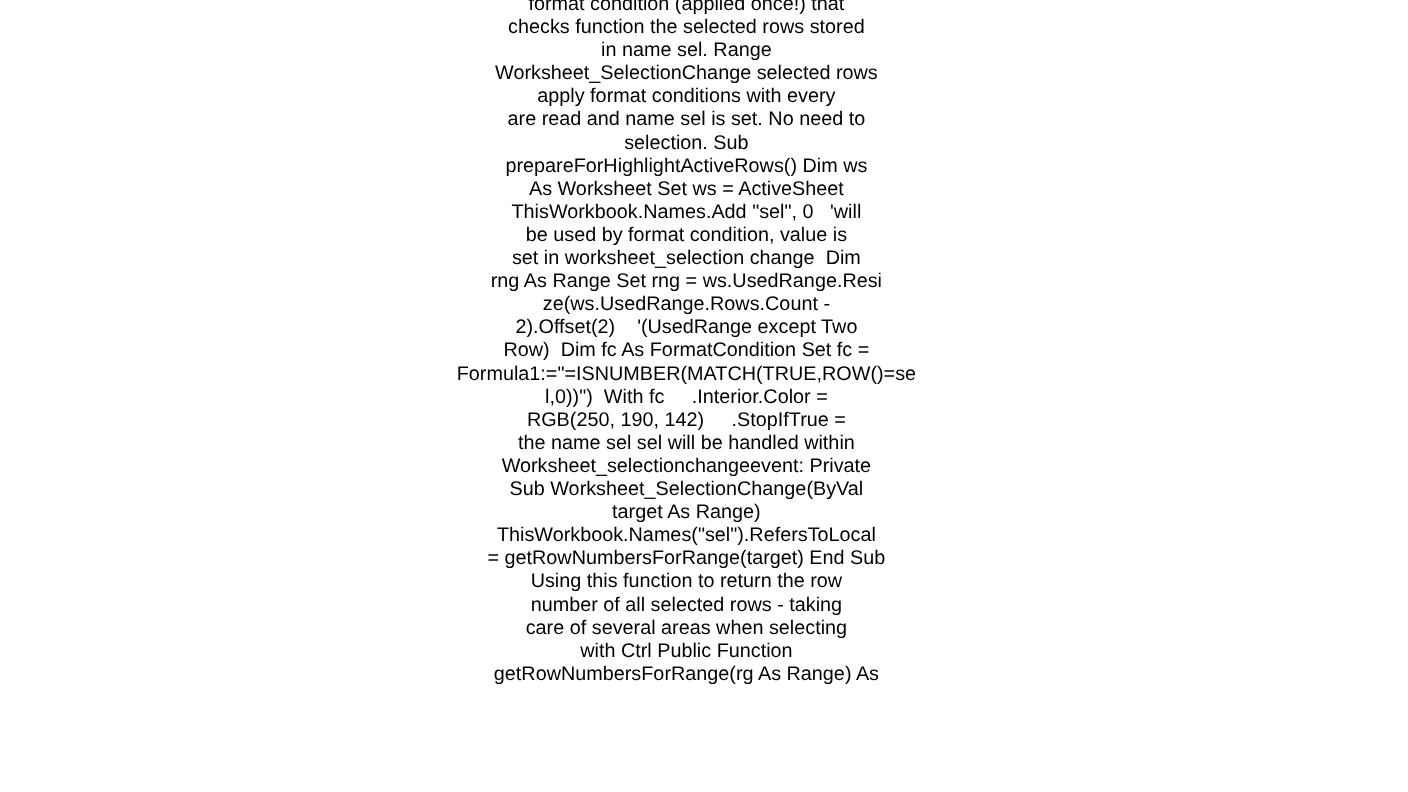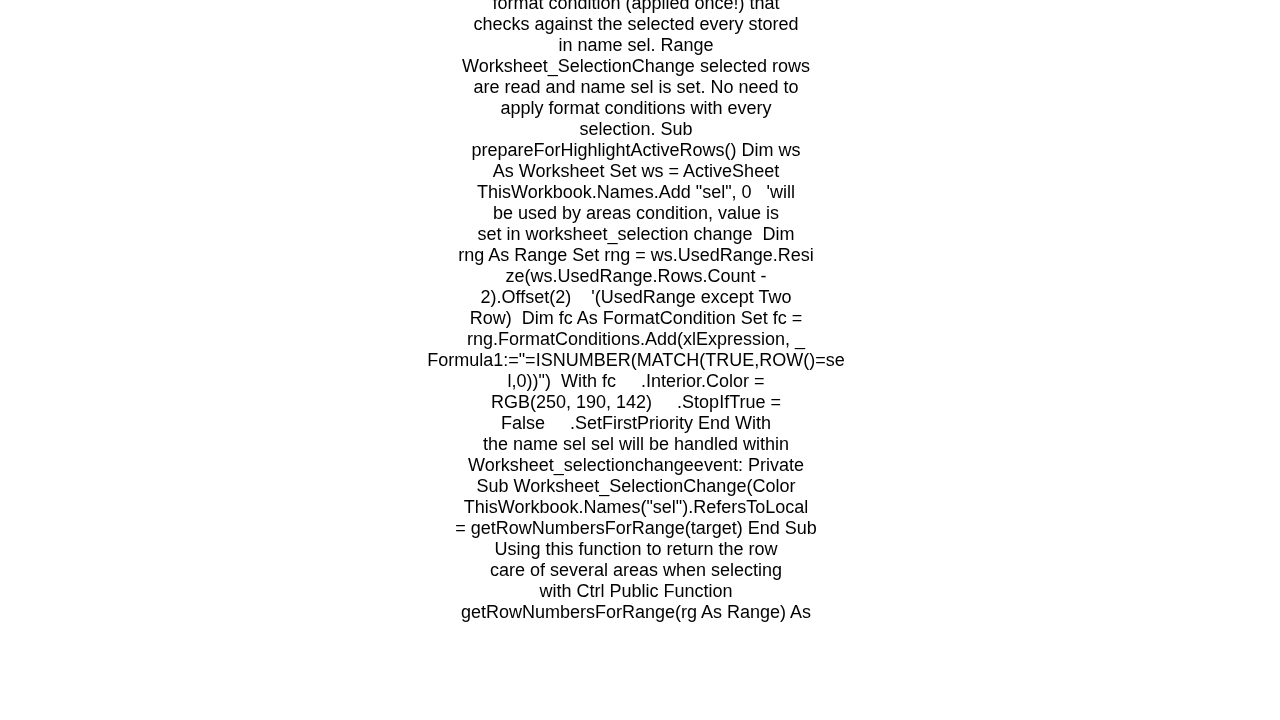--- a/index.html
+++ b/index.html
@@ -10,21 +10,21 @@
   .page {
     position: relative;
     width: 1280px;
     height: 720px;
     overflow: hidden;
     background: #ffffff;
   }
   
   .text-viewport {
     position: absolute;
-    left: 16px;
+    left: 4px;
     top: 0;
     width: 1240px;
     height: 681px;
     overflow: hidden;
   }
   .text-block {
     margin-top: -7px;
     text-align: center;
     color: #000000;
     font-family: "Liberation Sans", sans-serif;
@@ -36,44 +36,44 @@
     white-space: pre;
   }
 </style>
 </head>
 <body>
 
 <div class="page">
   <div class="text-viewport">
     <div class="text-block">
         <div class="text-line">format condition (applied once!) that</div>
-        <div class="text-line">checks against the selected every stored</div>
+        <div class="text-line">checks function the selected rows stored</div>
         <div class="text-line">in name sel. Range</div>
         <div class="text-line">Worksheet_SelectionChange selected rows</div>
+        <div class="text-line">apply format conditions with every</div>
         <div class="text-line">are read and name sel is set. No need to</div>
-        <div class="text-line">apply format conditions with every</div>
         <div class="text-line">selection. Sub</div>
         <div class="text-line">prepareForHighlightActiveRows() Dim ws</div>
         <div class="text-line">As Worksheet Set ws = ActiveSheet</div>
         <div class="text-line">ThisWorkbook.Names.Add "sel", 0   'will</div>
-        <div class="text-line">be used by areas condition, value is</div>
+        <div class="text-line">be used by format condition, value is</div>
         <div class="text-line">set in worksheet_selection change  Dim</div>
         <div class="text-line">rng As Range Set rng = ws.UsedRange.Resi</div>
         <div class="text-line">ze(ws.UsedRange.Rows.Count -</div>
         <div class="text-line">2).Offset(2)    '(UsedRange except Two</div>
         <div class="text-line">Row)  Dim fc As FormatCondition Set fc =</div>
-        <div class="text-line">rng.FormatConditions.Add(xlExpression, _</div>
         <div class="text-line">Formula1:="=ISNUMBER(MATCH(TRUE,ROW()=se</div>
         <div class="text-line">l,0))")  With fc     .Interior.Color =</div>
         <div class="text-line">RGB(250, 190, 142)     .StopIfTrue =</div>
-        <div class="text-line">False     .SetFirstPriority End With</div>
         <div class="text-line">the name sel sel will be handled within</div>
         <div class="text-line">Worksheet_selectionchangeevent: Private</div>
-        <div class="text-line">Sub Worksheet_SelectionChange(Color</div>
+        <div class="text-line">Sub Worksheet_SelectionChange(ByVal</div>
+        <div class="text-line">target As Range)</div>
         <div class="text-line">ThisWorkbook.Names("sel").RefersToLocal</div>
         <div class="text-line">= getRowNumbersForRange(target) End Sub</div>
         <div class="text-line">Using this function to return the row</div>
+        <div class="text-line">number of all selected rows - taking</div>
         <div class="text-line">care of several areas when selecting</div>
         <div class="text-line">with Ctrl Public Function</div>
         <div class="text-line">getRowNumbersForRange(rg As Range) As</div>
       </div>
   </div>
 </div>
 
 </body></html>

